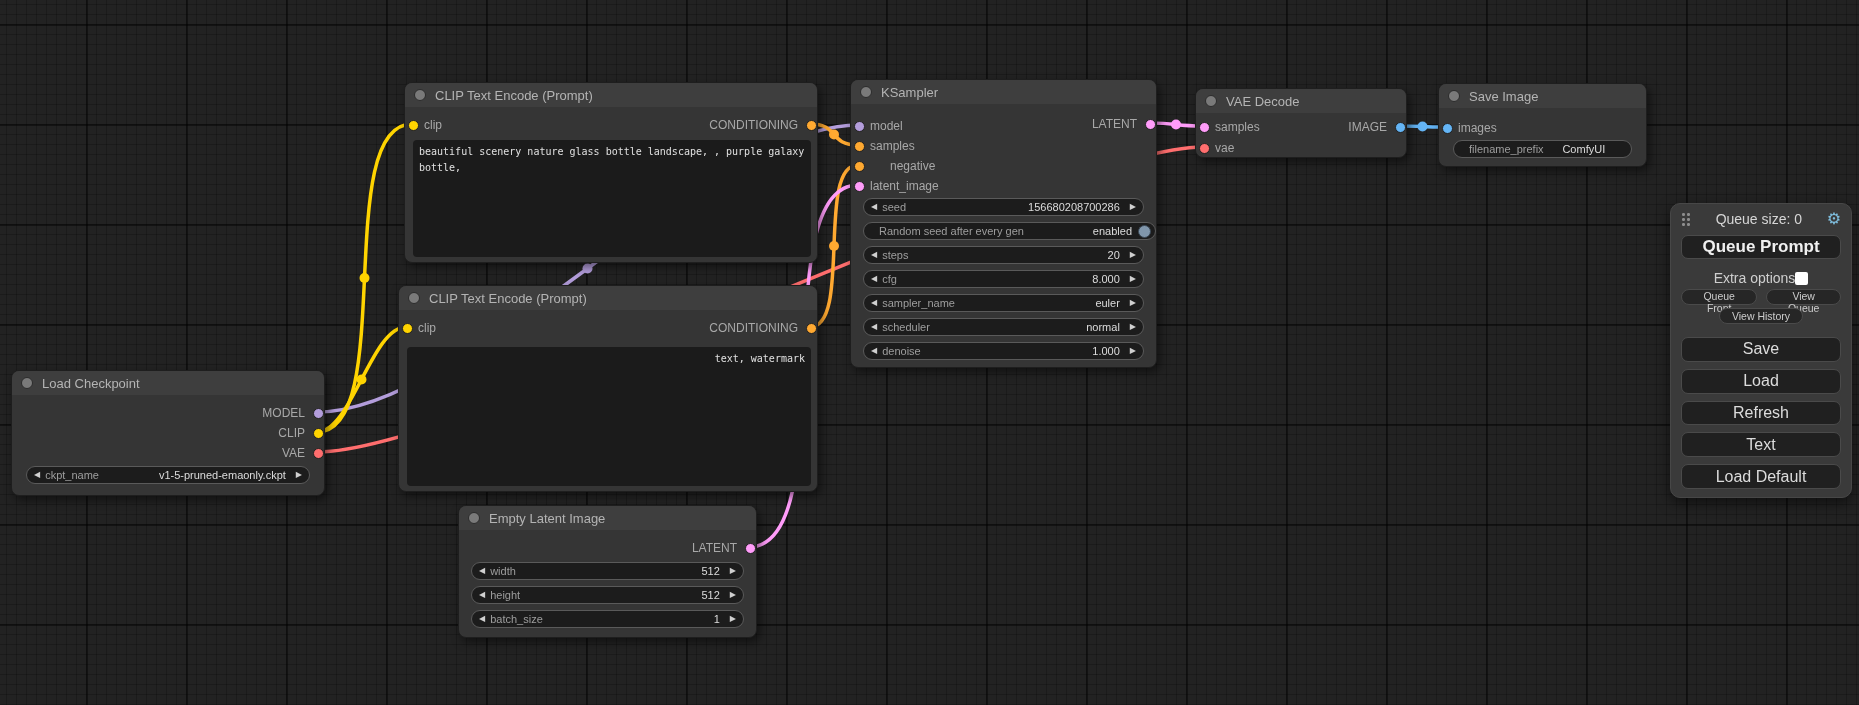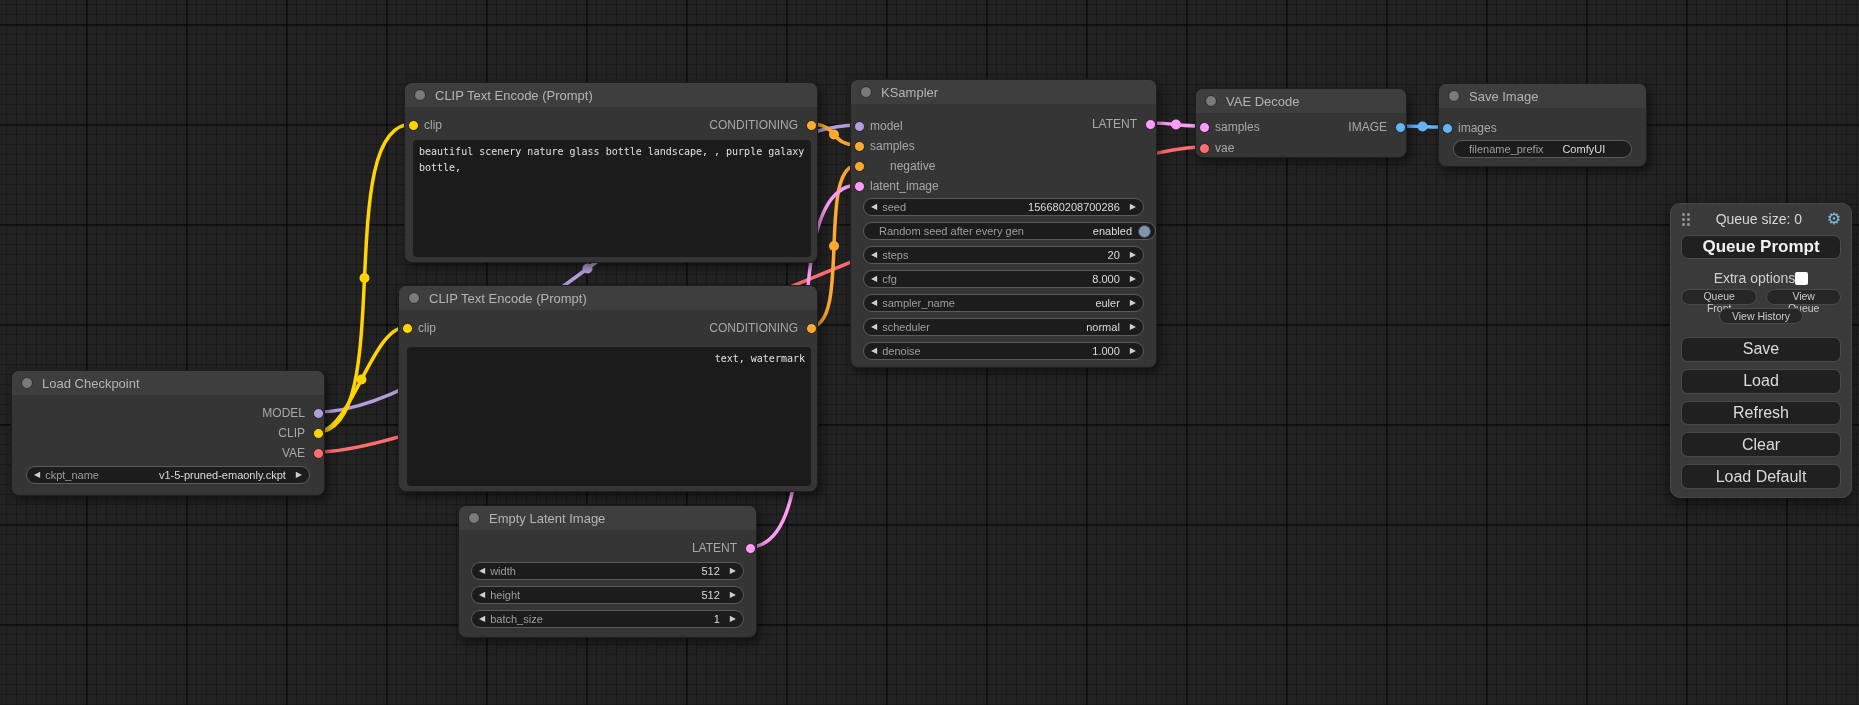--- a/index.html
+++ b/index.html
@@ -108,21 +108,21 @@
     <div class="qrow">
       <button class="qbtn qsmall">Queue Front</button>
       <button class="qbtn qsmall">View Queue</button>
     </div>
     <div class="qrow">
       <button class="qbtn qsmall">View History</button>
     </div>
     <button class="qbtn qbig first">Save</button>
     <button class="qbtn qbig">Load</button>
     <button class="qbtn qbig">Refresh</button>
-    <button class="qbtn qbig">Clear</button>
+    <button class="qbtn qbig">Text</button>
     <button class="qbtn qbig">Load Default</button>
   </div>
 <div class="node" style="left: 11px; top: 370px; width: 314px; height: 126px;">
       <div class="ntitle">
         <span class="ndot"></span>
         <span class="ntext">Load Checkpoint</span>
       </div>
       <span class="slot" style="left: 300.5px; top: 36.5px; background: rgb(179, 157, 219);"></span>
       <span class="slabel sout" style="right: 19px; top: 42px;">MODEL</span>
       <span class="slot" style="left: 300.5px; top: 56.5px; background: rgb(255, 212, 0);"></span>

